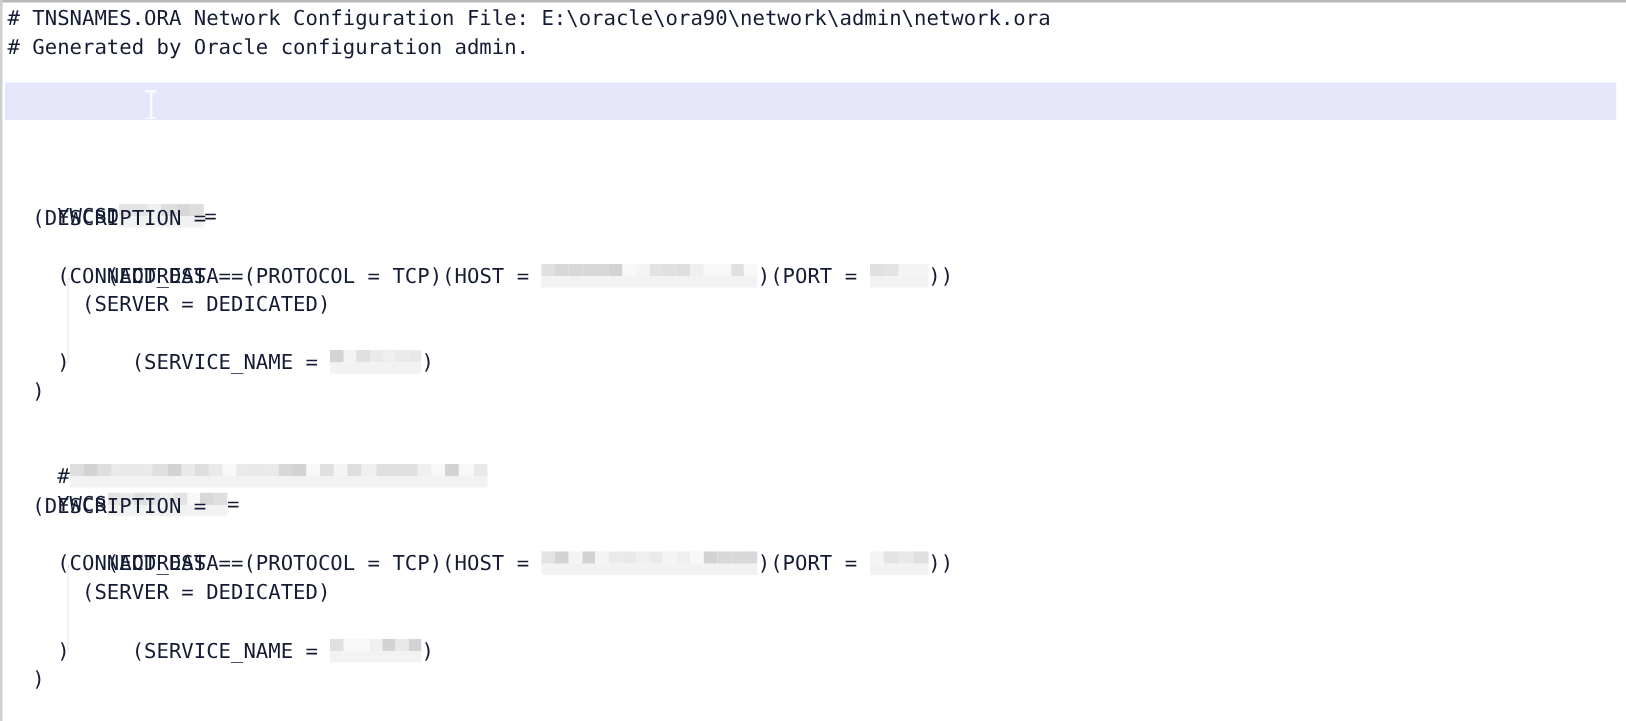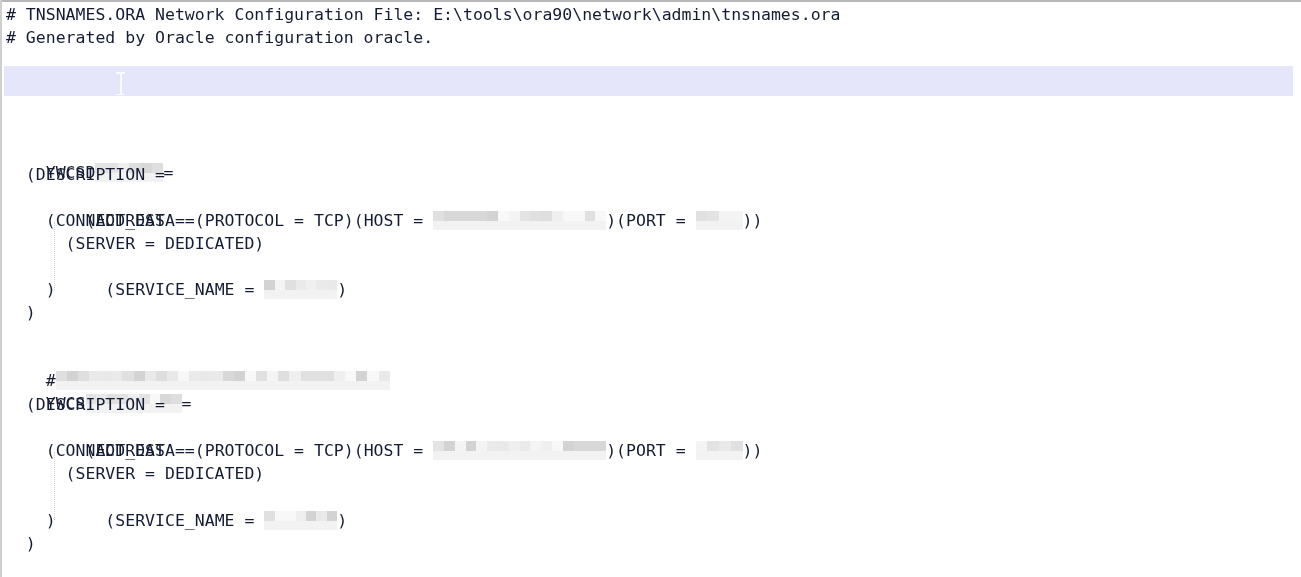--- a/index.html
+++ b/index.html
@@ -103,23 +103,23 @@
 </head>
 <body>
 
 <div class="code-surface">
 
   <div class="edge-top"></div>
   <div class="edge-left"></div>
 
   <div class="line-highlight"></div>
 
-  <div class="code-line" style="top:3px;"># TNSNAMES.ORA Network Configuration File: E:\tools\ora90\network\admin\tnsnames.ora</div>
+  <div class="code-line" style="top:3px;"># TNSNAMES.ORA Network Configuration File: E:\oracle\ora90\network\admin\network.ora</div>
 
-  <div class="code-line" style="top:26px;"># Generated by Oracle configuration oracle.</div>
+  <div class="code-line" style="top:26px;"># Generated by Oracle configuration admin.</div>
 
   <div class="code-line" style="top:138px;">
     <span>YWCSD</span><span class="redact" style="position: relative; vertical-align: -4px; width: 68px; height: 19px; display: inline-block;"><span class="px" style="position: absolute; left: 0px; top: 0px; width: 12px; height: 10px; background: rgb(227, 227, 227);"></span><span class="px" style="position: absolute; left: 11.3333px; top: 0px; width: 12px; height: 10px; background: rgb(227, 227, 227);"></span><span class="px" style="position: absolute; left: 22.6667px; top: 0px; width: 12px; height: 10px; background: rgb(239, 239, 239);"></span><span class="px" style="position: absolute; left: 34px; top: 0px; width: 12px; height: 10px; background: rgb(222, 222, 222);"></span><span class="px" style="position: absolute; left: 45.3333px; top: 0px; width: 12px; height: 10px; background: rgb(216, 216, 216);"></span><span class="px" style="position: absolute; left: 56.6667px; top: 0px; width: 12px; height: 10px; background: rgb(222, 222, 222);"></span><span class="px" style="position: absolute; left: 0px; top: 9.5px; width: 12px; height: 10px; background: rgb(242, 242, 242);"></span><span class="px" style="position: absolute; left: 11.3333px; top: 9.5px; width: 12px; height: 10px; background: rgb(242, 242, 242);"></span><span class="px" style="position: absolute; left: 22.6667px; top: 9.5px; width: 12px; height: 10px; background: rgb(242, 242, 242);"></span><span class="px" style="position: absolute; left: 34px; top: 9.5px; width: 12px; height: 10px; background: rgb(242, 242, 242);"></span><span class="px" style="position: absolute; left: 45.3333px; top: 9.5px; width: 12px; height: 10px; background: rgb(242, 242, 242);"></span><span class="px" style="position: absolute; left: 56.6667px; top: 9.5px; width: 12px; height: 10px; background: rgb(242, 242, 242);"></span></span><span>=</span>
   </div>
 
   <div class="code-line" style="top:163px;">  (DESCRIPTION =</div>
 
   <div class="code-line" style="top:186px;">
     <span>    (ADDRESS = (PROTOCOL = TCP)(HOST = </span><span class="redact" style="position: relative; vertical-align: -4px; width: 173px; height: 19px; display: inline-block;"><span class="px" style="position: absolute; left: 0px; top: 0px; width: 11px; height: 10px; background: rgb(224, 224, 224);"></span><span class="px" style="position: absolute; left: 10.8125px; top: 0px; width: 11px; height: 10px; background: rgb(216, 216, 216);"></span><span class="px" style="position: absolute; left: 21.625px; top: 0px; width: 11px; height: 10px; background: rgb(216, 216, 216);"></span><span class="px" style="position: absolute; left: 32.4375px; top: 0px; width: 11px; height: 10px; background: rgb(216, 216, 216);"></span><span class="px" style="position: absolute; left: 43.25px; top: 0px; width: 11px; height: 10px; background: rgb(216, 216, 216);"></span><span class="px" style="position: absolute; left: 54.0625px; top: 0px; width: 11px; height: 10px; background: rgb(211, 211, 211);"></span><span class="px" style="position: absolute; left: 64.875px; top: 0px; width: 11px; height: 10px; background: rgb(248, 248, 248);"></span><span class="px" style="position: absolute; left: 75.6875px; top: 0px; width: 11px; height: 10px; background: rgb(244, 244, 244);"></span><span class="px" style="position: absolute; left: 86.5px; top: 0px; width: 11px; height: 10px; background: rgb(227, 227, 227);"></span><span class="px" style="position: absolute; left: 97.3125px; top: 0px; width: 11px; height: 10px; background: rgb(224, 224, 224);"></span><span class="px" style="position: absolute; left: 108.125px; top: 0px; width: 11px; height: 10px; background: rgb(222, 222, 222);"></span><span class="px" style="position: absolute; left: 118.938px; top: 0px; width: 11px; height: 10px; background: rgb(239, 239, 239);"></span><span class="px" style="position: absolute; left: 129.75px; top: 0px; width: 11px; height: 10px; background: rgb(248, 248, 248);"></span><span class="px" style="position: absolute; left: 140.562px; top: 0px; width: 11px; height: 10px; background: rgb(248, 248, 248);"></span><span class="px" style="position: absolute; left: 151.375px; top: 0px; width: 11px; height: 10px; background: rgb(224, 224, 224);"></span><span class="px" style="position: absolute; left: 162.188px; top: 0px; width: 11px; height: 10px; background: rgb(248, 248, 248);"></span><span class="px" style="position: absolute; left: 0px; top: 9.5px; width: 11px; height: 10px; background: rgb(242, 242, 242);"></span><span class="px" style="position: absolute; left: 10.8125px; top: 9.5px; width: 11px; height: 10px; background: rgb(242, 242, 242);"></span><span class="px" style="position: absolute; left: 21.625px; top: 9.5px; width: 11px; height: 10px; background: rgb(242, 242, 242);"></span><span class="px" style="position: absolute; left: 32.4375px; top: 9.5px; width: 11px; height: 10px; background: rgb(242, 242, 242);"></span><span class="px" style="position: absolute; left: 43.25px; top: 9.5px; width: 11px; height: 10px; background: rgb(242, 242, 242);"></span><span class="px" style="position: absolute; left: 54.0625px; top: 9.5px; width: 11px; height: 10px; background: rgb(242, 242, 242);"></span><span class="px" style="position: absolute; left: 64.875px; top: 9.5px; width: 11px; height: 10px; background: rgb(242, 242, 242);"></span><span class="px" style="position: absolute; left: 75.6875px; top: 9.5px; width: 11px; height: 10px; background: rgb(242, 242, 242);"></span><span class="px" style="position: absolute; left: 86.5px; top: 9.5px; width: 11px; height: 10px; background: rgb(242, 242, 242);"></span><span class="px" style="position: absolute; left: 97.3125px; top: 9.5px; width: 11px; height: 10px; background: rgb(242, 242, 242);"></span><span class="px" style="position: absolute; left: 108.125px; top: 9.5px; width: 11px; height: 10px; background: rgb(242, 242, 242);"></span><span class="px" style="position: absolute; left: 118.938px; top: 9.5px; width: 11px; height: 10px; background: rgb(242, 242, 242);"></span><span class="px" style="position: absolute; left: 129.75px; top: 9.5px; width: 11px; height: 10px; background: rgb(242, 242, 242);"></span><span class="px" style="position: absolute; left: 140.562px; top: 9.5px; width: 11px; height: 10px; background: rgb(242, 242, 242);"></span><span class="px" style="position: absolute; left: 151.375px; top: 9.5px; width: 11px; height: 10px; background: rgb(242, 242, 242);"></span><span class="px" style="position: absolute; left: 162.188px; top: 9.5px; width: 11px; height: 10px; background: rgb(242, 242, 242);"></span></span><span>)(PORT = </span><span class="redact" style="position: relative; vertical-align: -4px; width: 47px; height: 19px; display: inline-block;"><span class="px" style="position: absolute; left: 0px; top: 0px; width: 12px; height: 10px; background: rgb(224, 224, 224);"></span><span class="px" style="position: absolute; left: 11.75px; top: 0px; width: 12px; height: 10px; background: rgb(227, 227, 227);"></span><span class="px" style="position: absolute; left: 23.5px; top: 0px; width: 12px; height: 10px; background: rgb(244, 244, 244);"></span><span class="px" style="position: absolute; left: 35.25px; top: 0px; width: 12px; height: 10px; background: rgb(244, 244, 244);"></span><span class="px" style="position: absolute; left: 0px; top: 9.5px; width: 12px; height: 10px; background: rgb(242, 242, 242);"></span><span class="px" style="position: absolute; left: 11.75px; top: 9.5px; width: 12px; height: 10px; background: rgb(242, 242, 242);"></span><span class="px" style="position: absolute; left: 23.5px; top: 9.5px; width: 12px; height: 10px; background: rgb(242, 242, 242);"></span><span class="px" style="position: absolute; left: 35.25px; top: 9.5px; width: 12px; height: 10px; background: rgb(242, 242, 242);"></span></span><span>))</span>
   </div>

